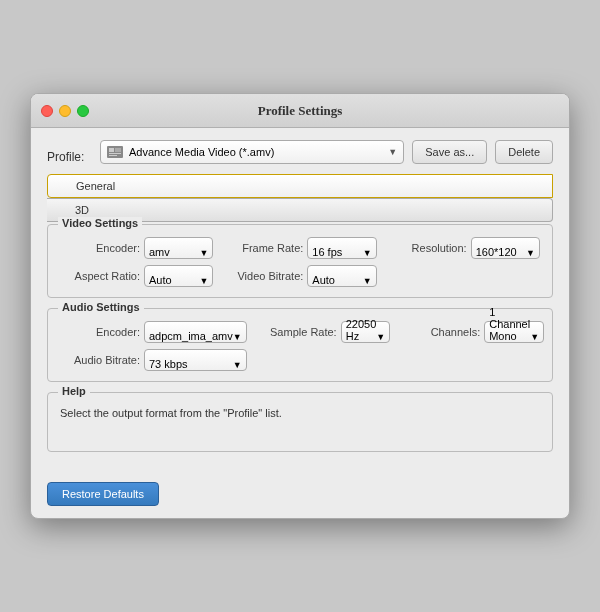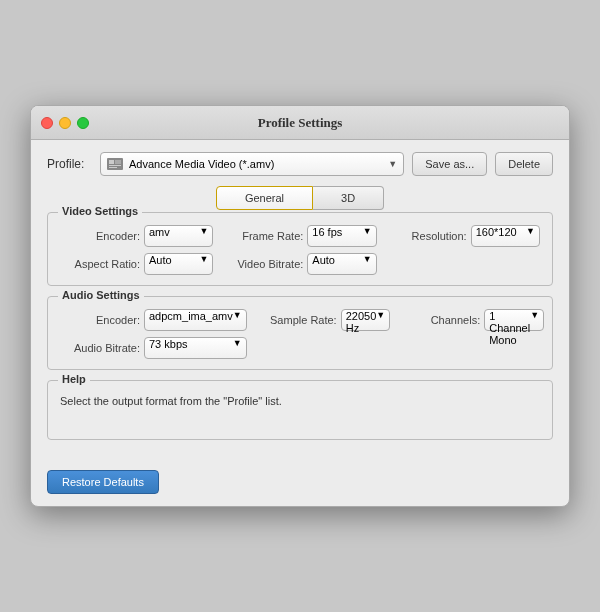--- a/index.html
+++ b/index.html
@@ -60,21 +60,21 @@
       font-family: Liberation Serif, serif;
     }
 
     .content {
       padding: 12px 16px 12px 16px;
     }
 
     
     .profile-row {
       display: flex;
-      align-items: center;
+      align-items: flex-end;
       gap: 8px;
       margin-bottom: 10px;
     }
 
     .profile-label {
       font-size: 12px;
       color: #333;
       min-width: 45px;
     }
 
@@ -114,20 +114,21 @@
       color: #333;
       white-space: nowrap;
     }
 
     
     .tabs-row {
       display: flex;
       justify-content: center;
       gap: 0;
       margin-bottom: 2px;
+      flex-direction: column;
     }
 
     .tab {
       height: 24px;
       padding: 0 28px;
       border: 1px solid #aaa;
       background: linear-gradient(to bottom, #f5f5f5, #e0e0e0);
       font-size: 11px;
       cursor: pointer;
       color: #333;
@@ -192,21 +193,21 @@
 
     .field-select {
       flex: 1;
       height: 22px;
       border: 1px solid #aaa;
       border-radius: 4px;
       background: linear-gradient(to bottom, #fff, #f0f0f0);
       padding: 0 4px;
       font-size: 11px;
       display: flex;
-      align-items: flex-start;
+      align-items: flex-end;
       justify-content: space-between;
       cursor: pointer;
     }
 
     .help-section {
       border: 1px solid #bbb;
       border-radius: 4px;
       margin-bottom: 10px;
       padding: 8px 12px 12px 12px;
       position: relative;

